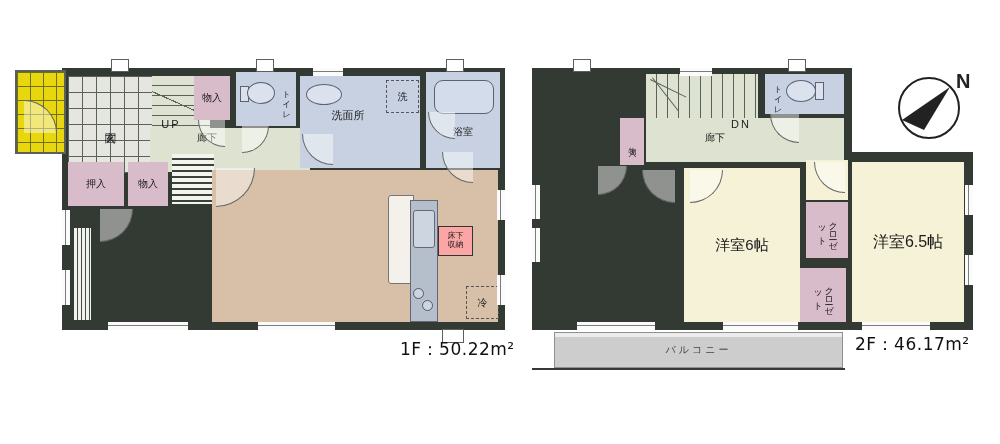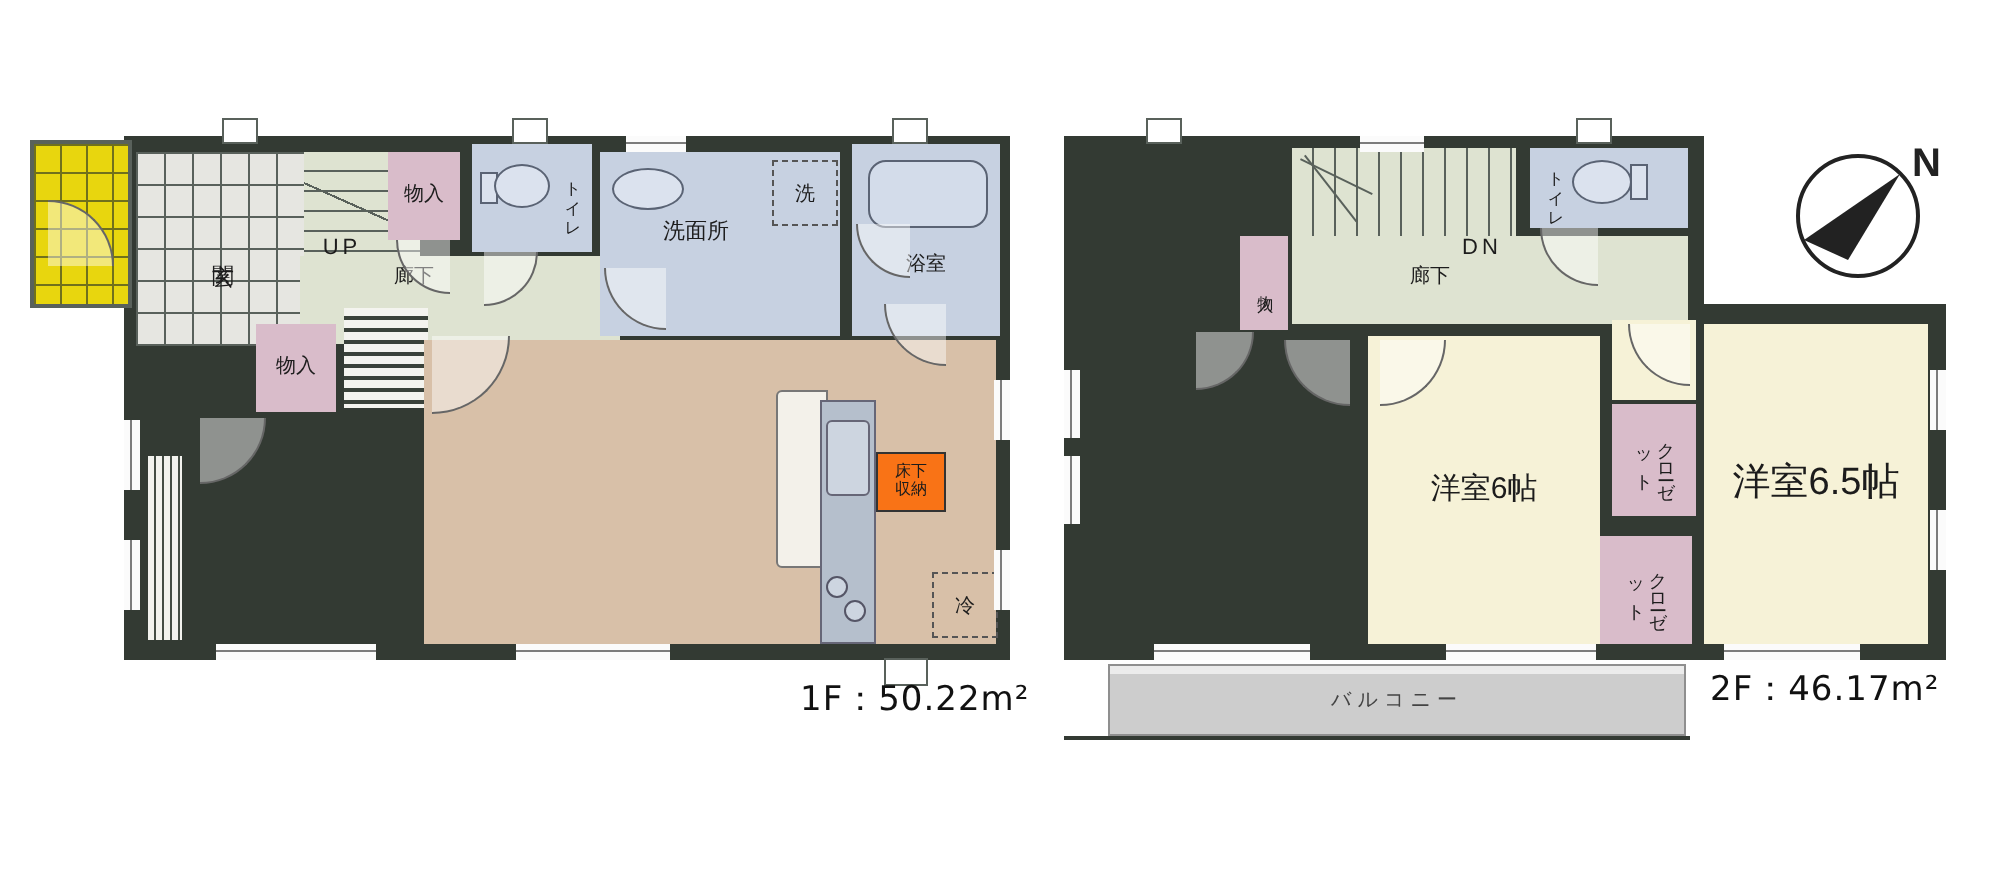--- a/index.html
+++ b/index.html
@@ -53,21 +53,21 @@
   .tab{position:absolute;background:#ffffff;border:1px solid #59615b;}
   .arc{position:absolute;background:rgba(255,255,255,.45);}
   .arc-br{border-right:1.4px solid #666;border-bottom:1.4px solid #666;border-bottom-right-radius:100% 100%;}
   .arc-bl{border-left:1.4px solid #666;border-bottom:1.4px solid #666;border-bottom-left-radius:100% 100%;}
   .arc-tr{border-right:1.4px solid #666;border-top:1.4px solid #666;border-top-right-radius:100% 100%;}
   
   .tub{position:absolute;border:1.6px solid #5a6374;border-radius:9px;background:#d3dcea;}
   .oval{position:absolute;border:1.4px solid #5a6374;border-radius:50%;background:#dbe2ee;}
   .rect-fx{position:absolute;border:1.3px solid #5a6374;background:#dbe2ee;}
   .dash-box{position:absolute;border:1.5px dashed #555;display:flex;align-items:center;justify-content:center;font-size:10px;}
-  .label-box{position:absolute;border:1.5px solid #333;background:#f97316;display:flex;flex-direction:column;
+  .label-box{position:absolute;border:1.5px solid #333;background:#fca5a5;display:flex;flex-direction:column;
              align-items:center;justify-content:center;font-size:8px;line-height:1.1;}
   .small-label{position:absolute;font-size:10px;display:flex;align-items:center;justify-content:center;}
   .area-label{position:absolute;font-size:17px;letter-spacing:.5px;color:#111;font-family:"DejaVu Sans",sans-serif;}
   .kcounter{position:absolute;background:#f3f1ea;border:1px solid #777;border-radius:3px 0 0 3px;}
   .kunit{position:absolute;background:#b5bfcc;border:1px solid #667;}
   .ksink{position:absolute;background:#cdd5e0;border:1px solid #667;border-radius:3px;}
   .burner{position:absolute;width:9px;height:9px;border:1.2px solid #556;border-radius:50%;background:#cdd5e0;}
   .fanline{position:absolute;width:1.4px;background:#59615b;transform-origin:top left;}
 </style>
 </head>
@@ -105,20 +105,23 @@
   <div class="dash-box" style="left:386px;top:80px;width:31px;height:31px">
       <span>洗</span>
     </div>
   <div class="arc arc-bl" style="left:302px;top:134px;width:30px;height:30px"></div>
 
   <div class="room blue" style="left:426px;top:72px;width:74px;height:96px"></div>
   <div class="tub" style="left:434px;top:80px;width:58px;height:32px"></div>
   <div class="small-label" style="left:440px;top:124px;width:46px;height:16px;font-size:10px">浴室</div>
   <div class="arc arc-bl" style="left:428px;top:112px;width:26px;height:26px"></div>
 
+  <div class="room pink" style="left:68px;top:162px;width:56px;height:44px;font-size:10px">
+      <span>押入</span>
+    </div>
   <div class="room pink" style="left:128px;top:162px;width:40px;height:44px;font-size:10px">
       <span>物入</span>
     </div>
   <div class="abs understair" style="left:172px;top:154px;width:42px;height:50px"></div>
 
   <div class="abs" style="left:74px;top:228px;width:17px;height:92px;background:repeating-linear-gradient(90deg,#f2f2ee 0 3px,#444c44 3px 4px)"></div>
   <div class="arc arc-br" style="left:100px;top:209px;width:32px;height:32px"></div>
 
   <div class="room ldk" style="left:212px;top:170px;width:286px;height:152px"></div>
   <div class="arc arc-br" style="left:216px;top:168px;width:38px;height:38px"></div>
@@ -184,21 +187,21 @@
   <div class="room cream" style="left:806px;top:160px;width:42px;height:40px"></div>
   <div class="arc arc-bl" style="left:814px;top:162px;width:30px;height:30px"></div>
 
   <div class="room pink" style="left:806px;top:202px;width:42px;height:56px">
       <span class="vtext" style="font-size:9px;line-height:11px;height:36px;letter-spacing:0">クローゼット</span>
     </div>
   <div class="room pink" style="left:800px;top:268px;width:46px;height:54px">
       <span class="vtext" style="font-size:9px;line-height:11px;height:36px;letter-spacing:0">クローゼット</span>
     </div>
 
-  <div class="room cream" style="left:852px;top:162px;width:112px;height:160px;font-size:19px">
+  <div class="room cream" style="left:852px;top:162px;width:112px;height:160px;font-size:16px">
       <span>洋室6.5帖</span>
     </div>
 
   <div class="win-h" style="left:577px;top:322px;width:78px;height:8px"></div>
   <div class="win-h" style="left:723px;top:322px;width:75px;height:8px"></div>
   <div class="win-h" style="left:862px;top:322px;width:68px;height:8px"></div>
   <div class="win-h" style="left:680px;top:68px;width:32px;height:8px"></div>
   <div class="win-v" style="left:532px;top:185px;width:8px;height:34px"></div>
   <div class="win-v" style="left:532px;top:228px;width:8px;height:34px"></div>
   <div class="win-v" style="left:965px;top:185px;width:8px;height:30px"></div>

